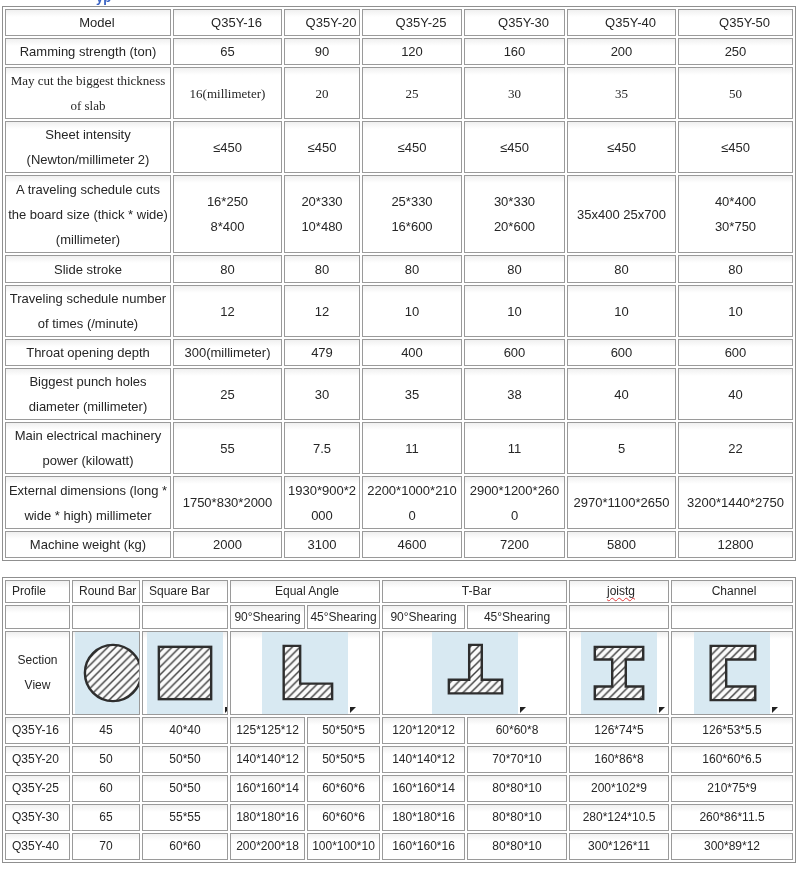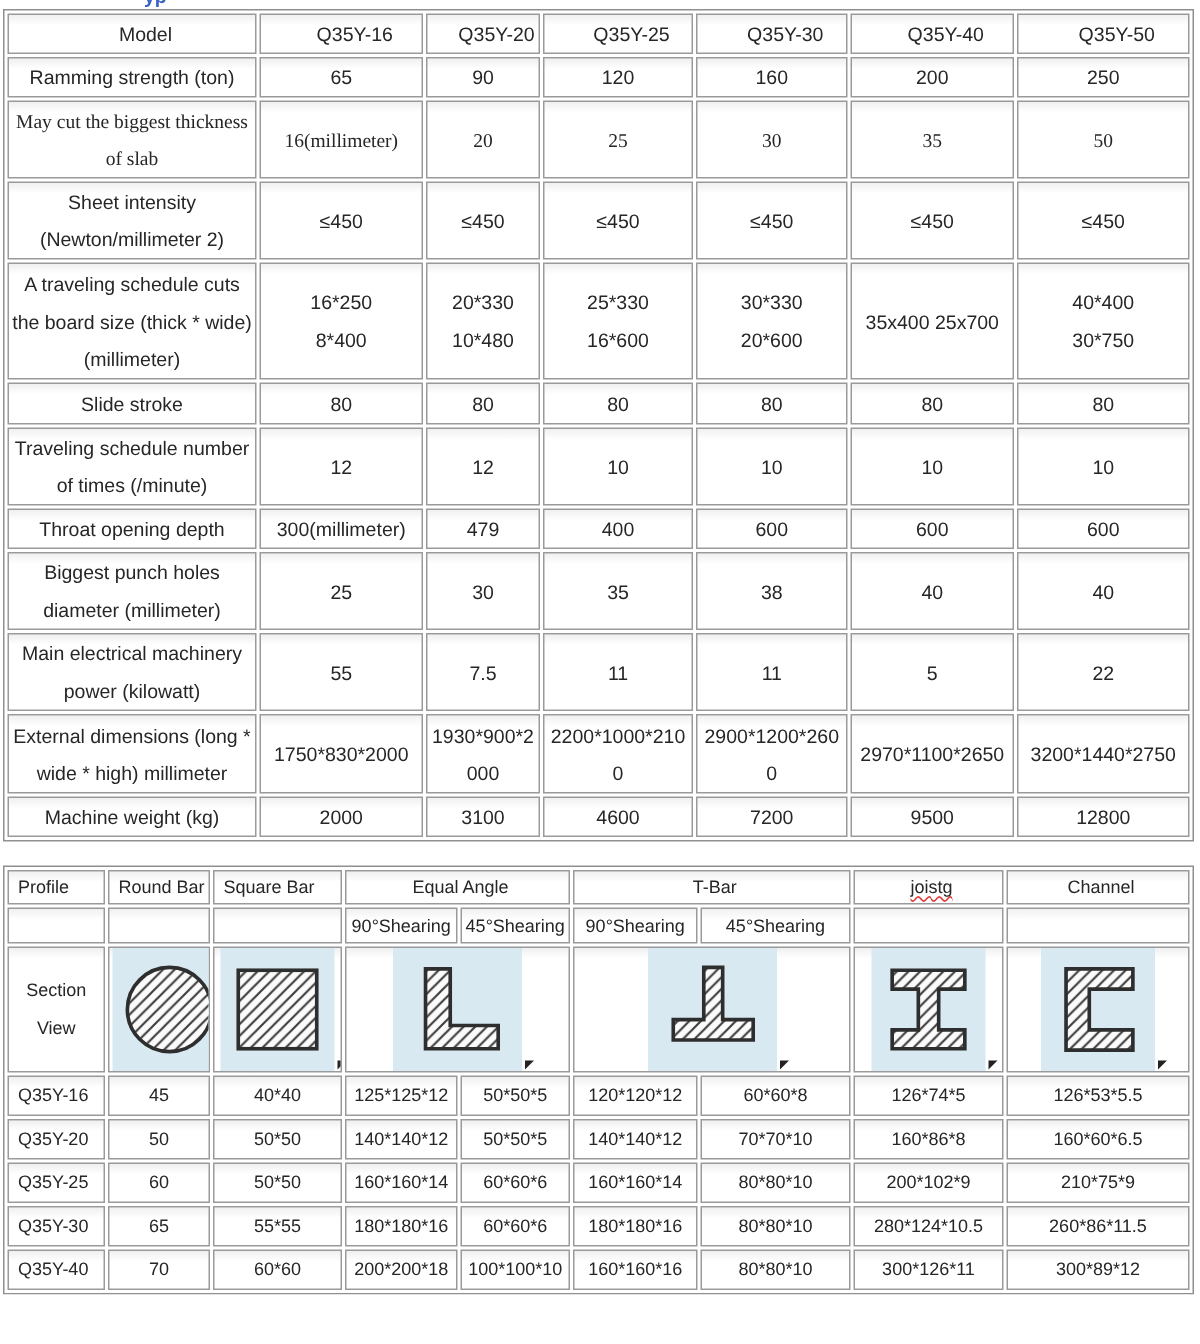--- a/index.html
+++ b/index.html
@@ -171,21 +171,21 @@
           <td>2900*1200*2600</td>
           <td>2970*1100*2650</td>
           <td>3200*1440*2750</td>
         </tr>
         <tr style="height: 27px;">
           <td>Machine weight (kg)</td>
           <td>2000</td>
           <td>3100</td>
           <td>4600</td>
           <td>7200</td>
-          <td>9500</td>
+          <td>5800</td>
           <td>12800</td>
         </tr>
       </tbody>
   </table>
 
   <table class="t2">
     <colgroup>
       <col style="width:65px">
         <col style="width:68px">
         <col style="width:86px">

